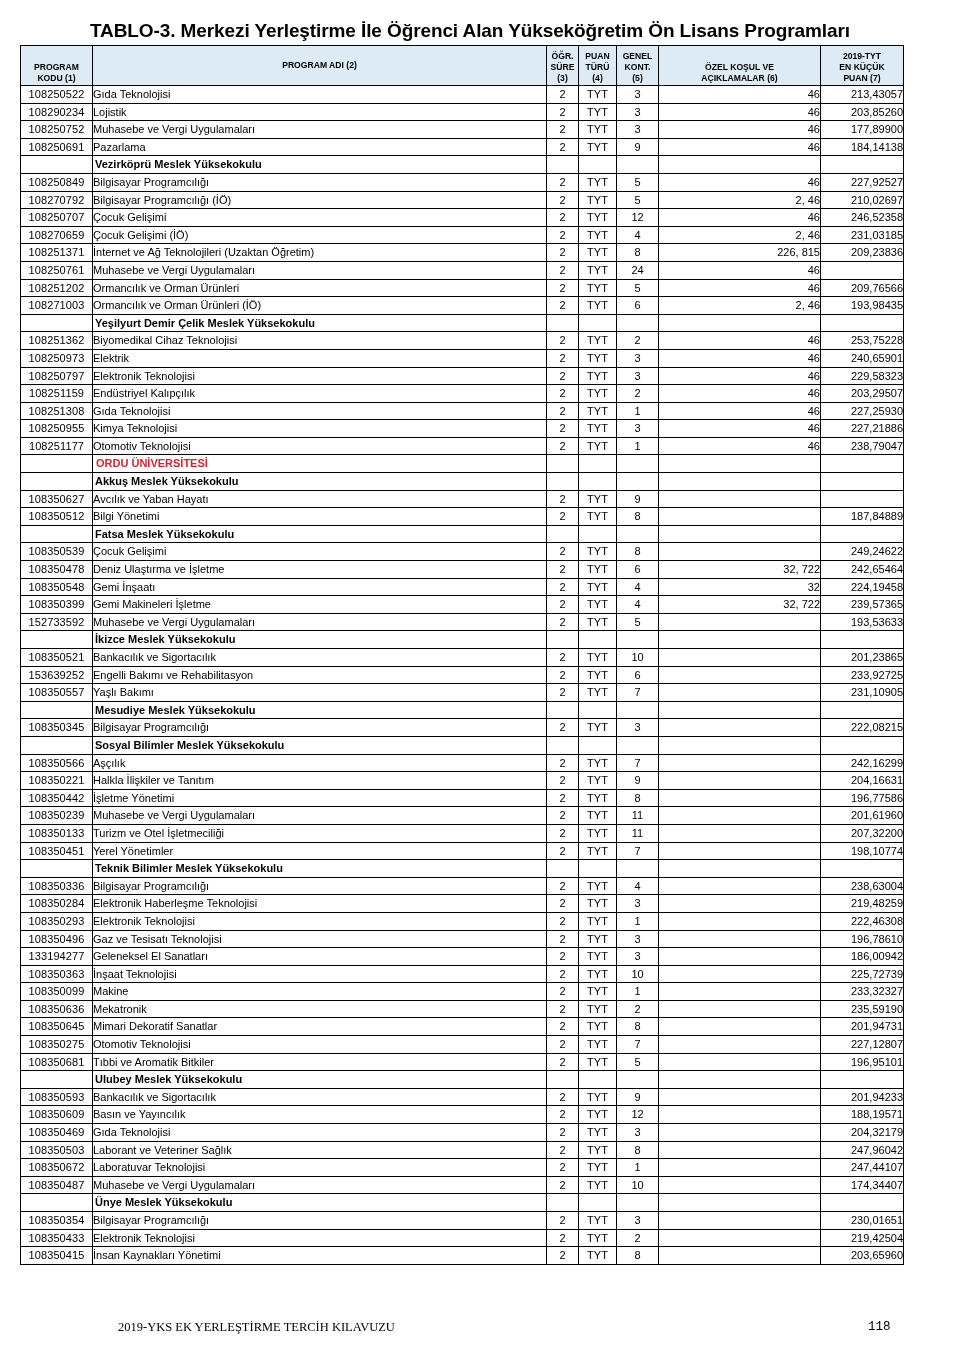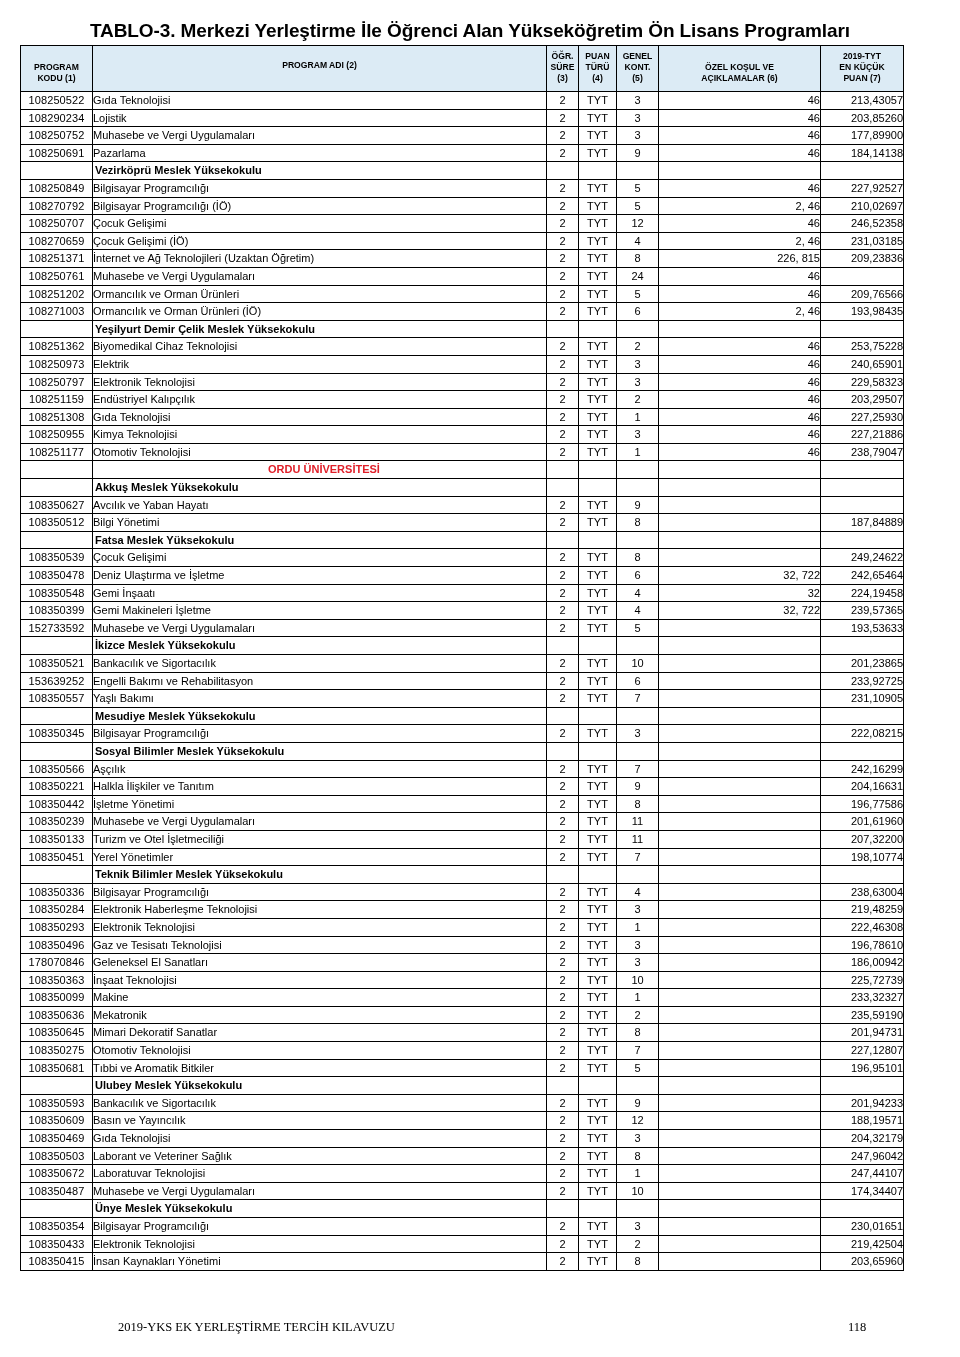--- a/index.html
+++ b/index.html
@@ -1,29 +1,29 @@
 <!DOCTYPE html>
 <html><head>
 <meta charset="utf-8">
 <style>
   html, body { margin: 0; padding: 0; background: #ffffff; }
   body { width: 960px; height: 1357px; position: relative; overflow: hidden; font-family: "Liberation Sans", sans-serif; color: #000; }
   .page-title { position: absolute; left: 90px; top: 20px; font-family: "Liberation Sans", sans-serif; font-weight: bold; font-size: 19px; letter-spacing: -0.1px; }
   table.main { position: absolute; left: 20px; top: 45px; border-collapse: collapse; table-layout: fixed; width: 883px; }
   table.main td, table.main th { border: 1px solid #000; padding: 0; overflow: hidden; white-space: nowrap; }
-  table.main th { background: #dcebf5; font-family: "Liberation Sans", sans-serif; font-weight: bold; font-size: 8.6px; line-height: 11px; height: 38px; vertical-align: bottom; text-align: center; padding-bottom: 7px; }
+  table.main th { background: #dcebf5; font-family: "Liberation Sans", sans-serif; font-weight: bold; font-size: 8.6px; line-height: 11px; height: 38px; vertical-align: bottom; text-align: center; padding-bottom: 1px; }
   table.main td { height: 16.6px; font-family: "Liberation Sans", sans-serif; font-size: 11px; line-height: 16.6px; vertical-align: middle; }
   td.code { text-align: center; letter-spacing: 0.1px; }
   td.name { padding-left: 5px; }
   td.name.sec { padding-left: 2px; font-weight: bold; margin-left: 32px; }
-  td.name.uni { padding-left: 9px; font-weight: bold; color: #e0202a; text-align: center; }
+  td.name.uni { padding-left: 3px; font-weight: bold; color: #e0202a; }
   td.c { text-align: center; }
   td.r { text-align: right; padding-right: 2px; }
   .footer-left { position: absolute; left: 90px; top: 1320px; font-size: 12.5px; font-family: Liberation Serif, serif; margin-left: 28px; }
-  .footer-right { position: absolute; left: 848px; top: 1320px; font-size: 12.5px; font-family: Liberation Serif, serif; }
+  .footer-right { position: absolute; left: 868px; top: 1320px; font-size: 12.5px; font-family: Liberation Mono, monospace; }
 </style>
 </head>
 <body>
 
 <div class="page-title">TABLO-3. Merkezi Yerleştirme İle Öğrenci Alan Yükseköğretim Ön Lisans Programları</div>
 
 <table class="main">
   <colgroup>
     <col style="width:72px">
     <col style="width:454px">
@@ -504,21 +504,21 @@
       <tr>
         <td class="code">108350496</td>
         <td class="name">Gaz ve Tesisatı Teknolojisi</td>
         <td class="c">2</td>
         <td class="c">TYT</td>
         <td class="c">3</td>
         <td class="r"></td>
         <td class="r">196,78610</td>
       </tr>
       <tr>
-        <td class="code">178070846</td>
+        <td class="code">133194277</td>
         <td class="name">Geleneksel El Sanatları</td>
         <td class="c">2</td>
         <td class="c">TYT</td>
         <td class="c">3</td>
         <td class="r"></td>
         <td class="r">186,00942</td>
       </tr>
       <tr>
         <td class="code">108350363</td>
         <td class="name">İnşaat Teknolojisi</td>

